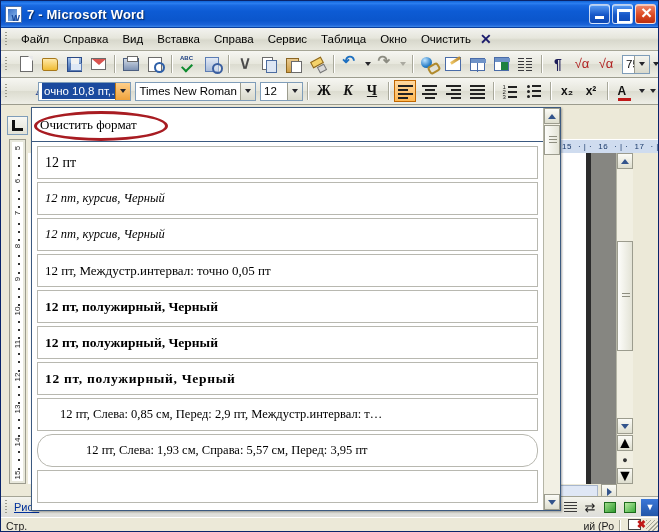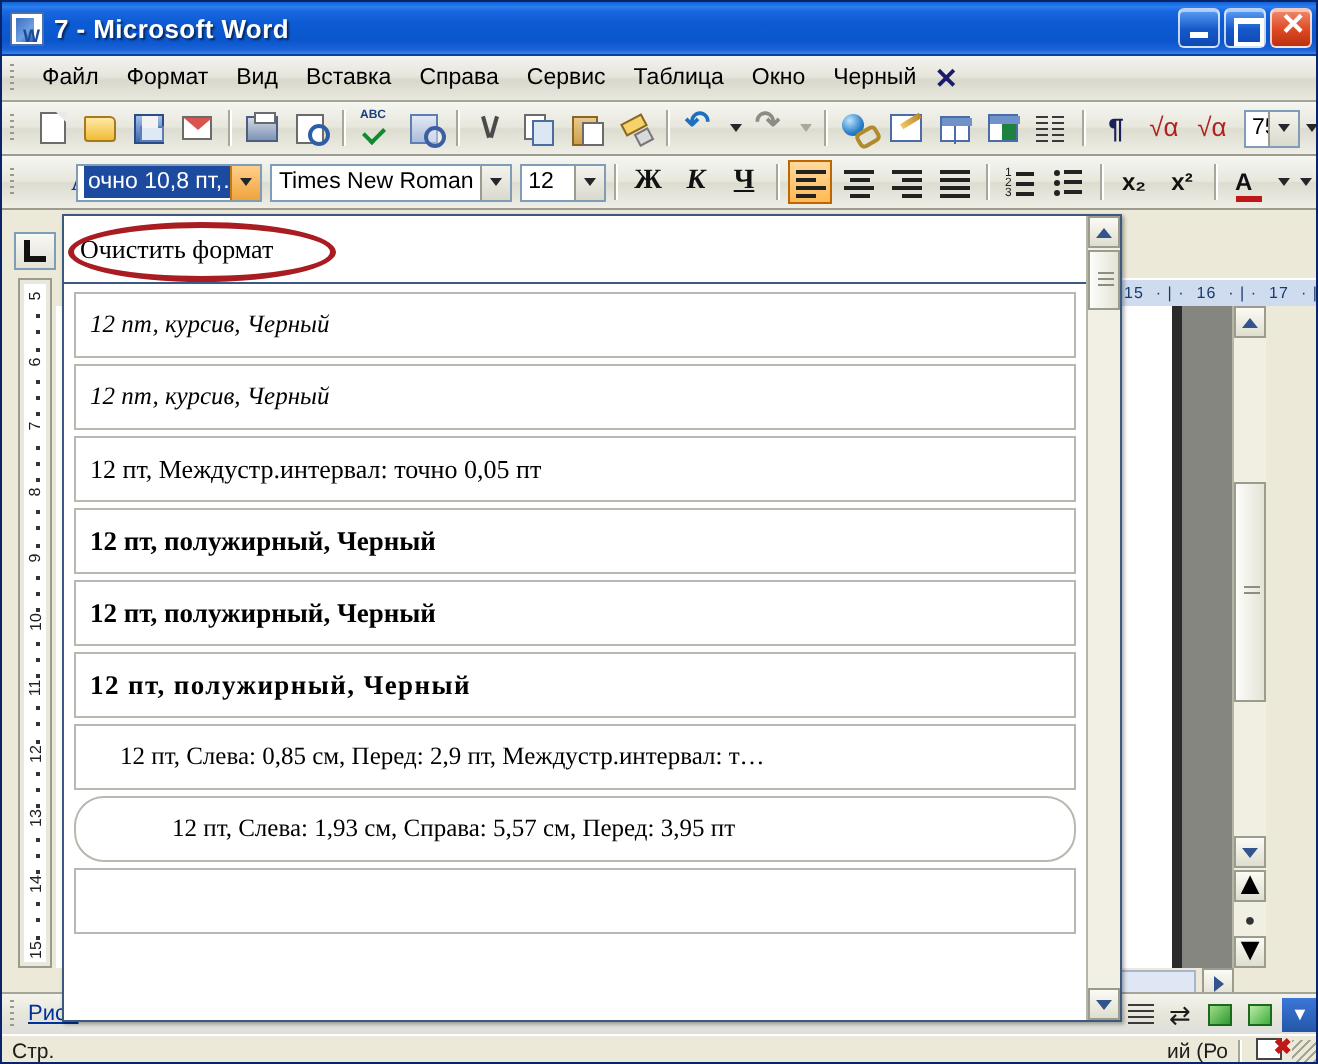--- a/index.html
+++ b/index.html
@@ -394,28 +394,28 @@
     <div class="winbtns">
       <div class="wbtn min"></div>
       <div class="wbtn max"></div>
       <div class="wbtn close"></div>
     </div>
   </div>
 
   <div class="menubar">
     <div class="grip"></div>
     <div class="menu-item">Файл</div>
-    <div class="menu-item">Формат</div>
+    <div class="menu-item">Справка</div>
     <div class="menu-item">Вид</div>
     <div class="menu-item">Вставка</div>
     <div class="menu-item">Справа</div>
     <div class="menu-item">Сервис</div>
     <div class="menu-item">Таблица</div>
     <div class="menu-item">Окно</div>
-    <div class="menu-item">Черный</div>
+    <div class="menu-item">Очистить</div>
     <div class="menu-x">✕</div>
   </div>
 
   <div class="toolbar std">
     <div class="grip"></div>
     <div class="tb-btn">
         <span class="ic ic-doc"></span>
       </div>
     <div class="tb-btn">
         <span class="ic ic-folder"></span>
@@ -707,20 +707,23 @@
       <span style="position:absolute;right:0;top:0;color:#c01818;font-size:11px;font-weight:bold;line-height:11px;">✖</span>
     </div>
     <div class="st-grip"></div>
   </div>
 
   <div class="style-panel">
     <div class="sp-head">
       <span class="sp-head-text">Очистить формат</span>
     </div>
     <div class="sp-list" id="sp-list">
+        <div class="sp-item i-normal">
+          <span>12 пт</span>
+        </div>
         <div class="sp-item i-italic">
           <span>12 пт, курсив, Черный</span>
         </div>
         <div class="sp-item i-italic">
           <span>12 пт, курсив, Черный</span>
         </div>
         <div class="sp-item i-plain12">
           <span>12 пт, Междустр.интервал:  точно 0,05 пт</span>
         </div>
         <div class="sp-item i-bold">

